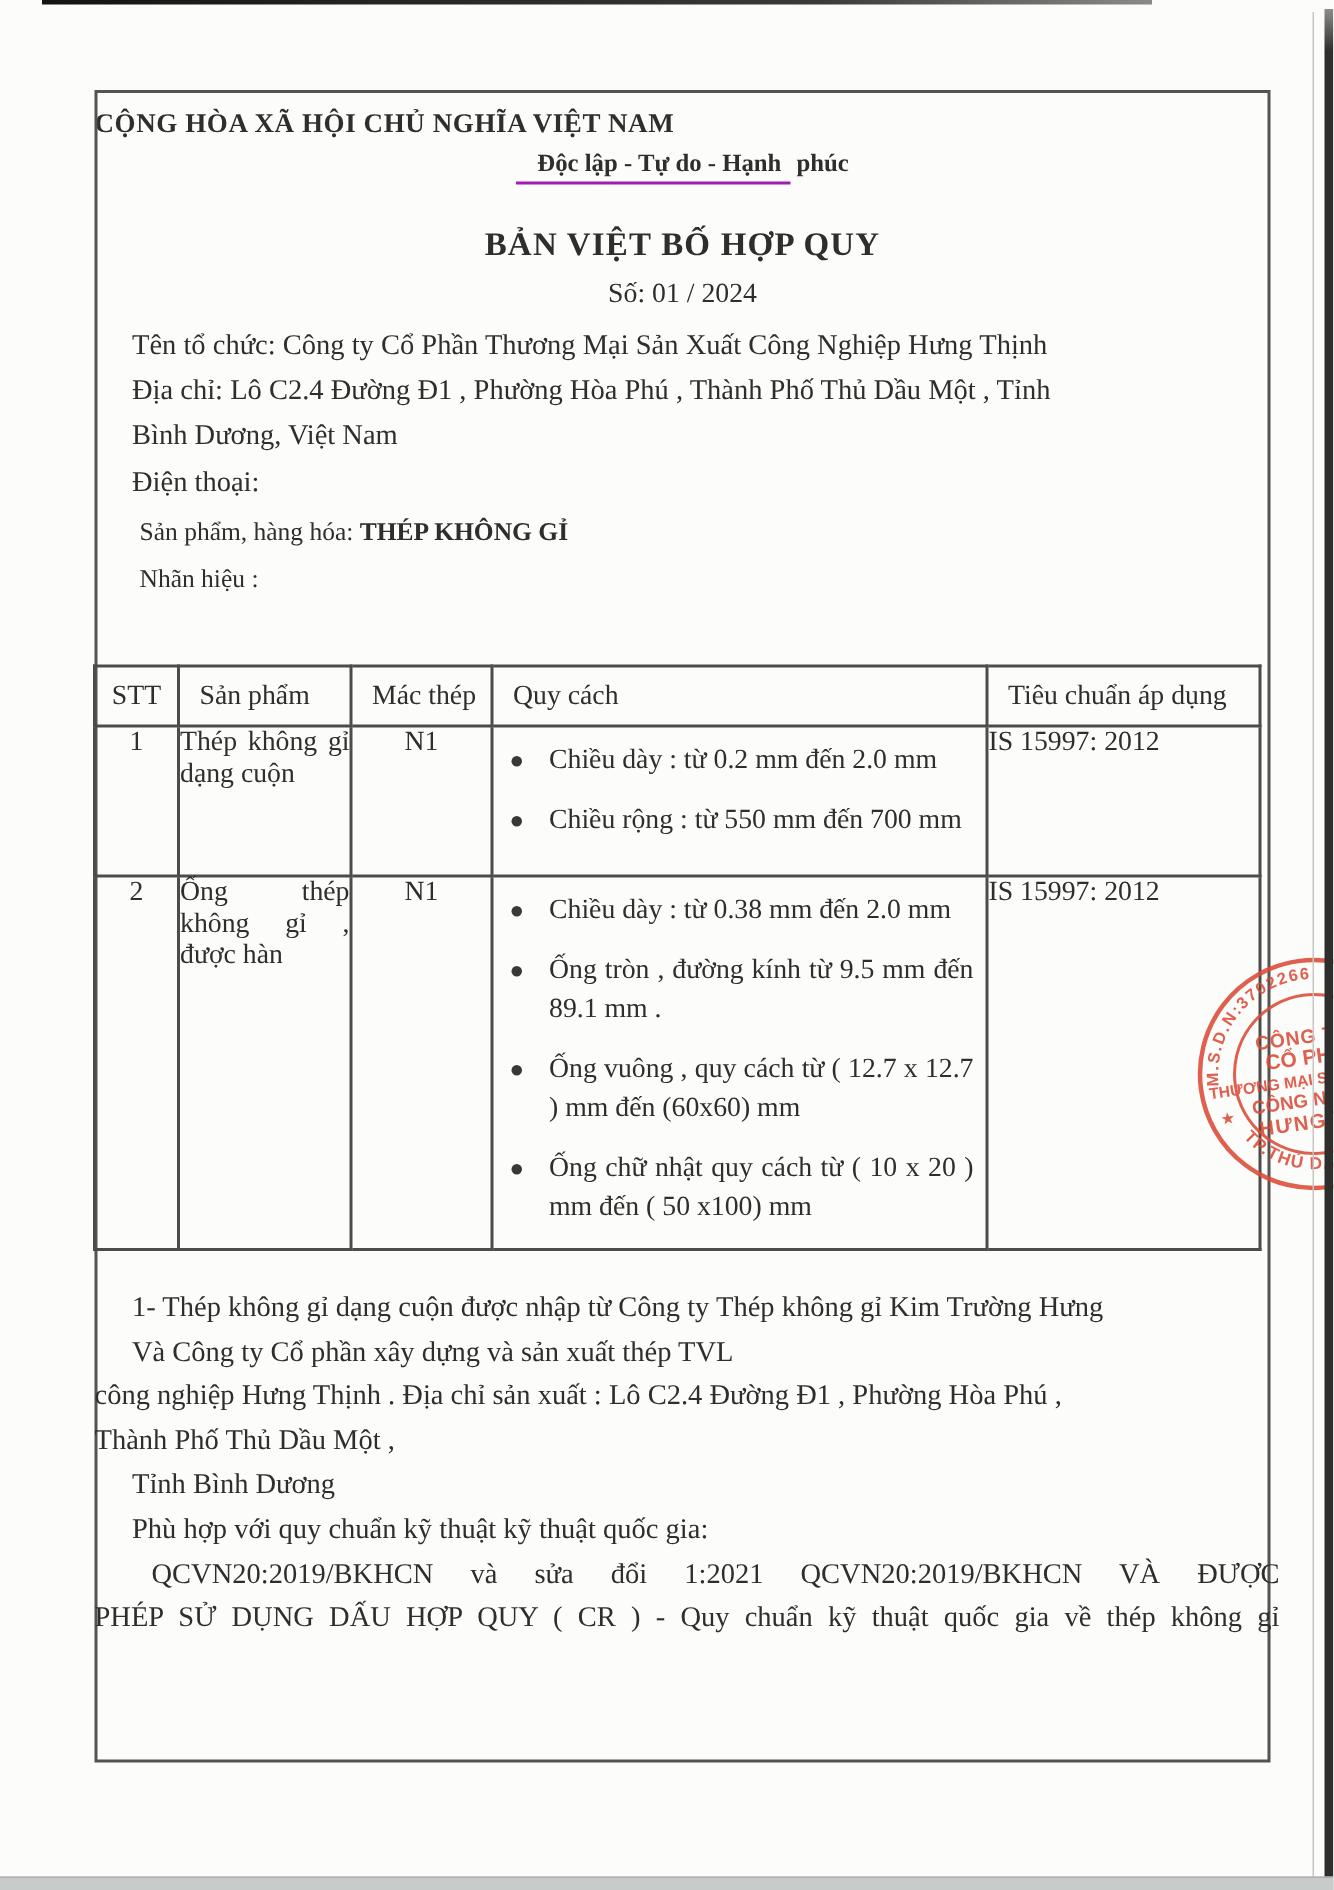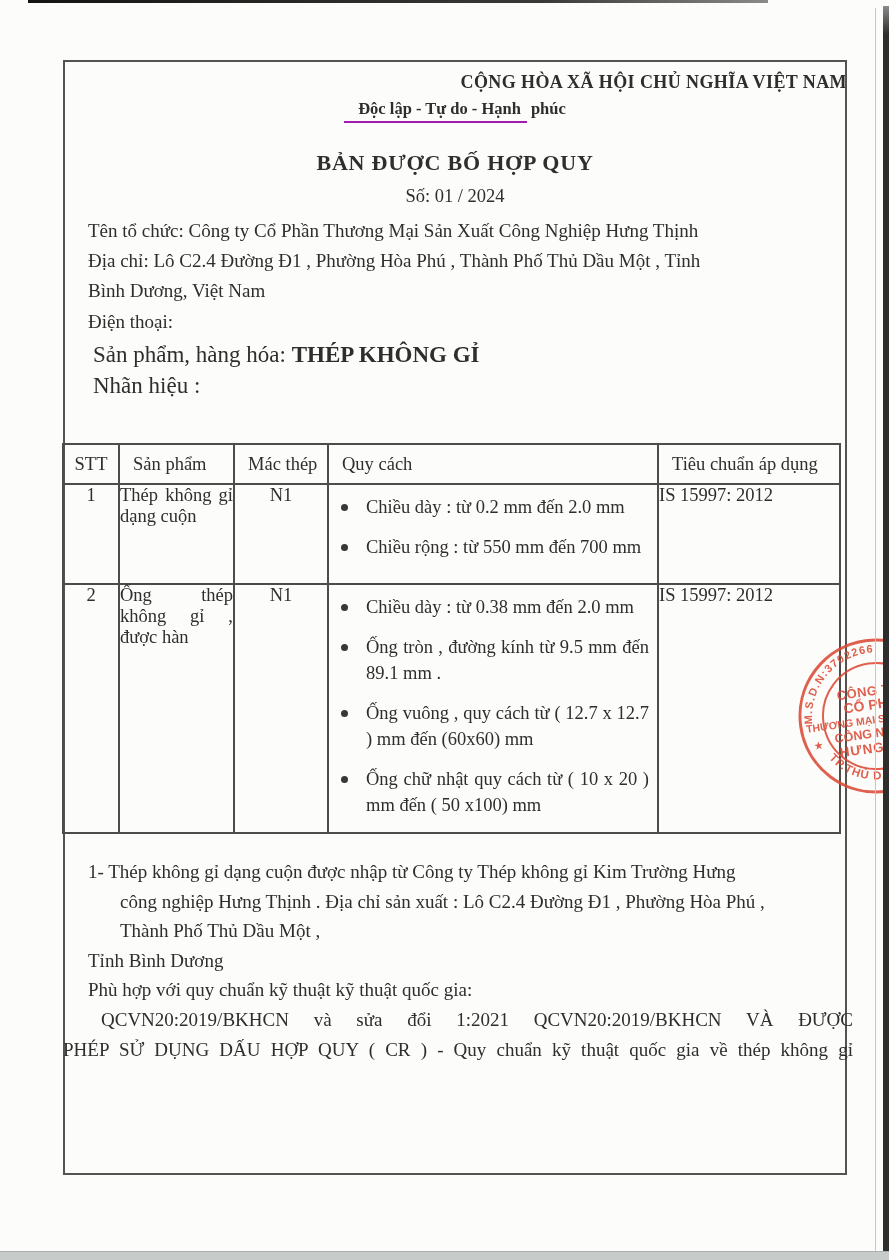--- a/index.html
+++ b/index.html
@@ -11,32 +11,32 @@
     background:linear-gradient(to right,#141414,#3a3a3a 70%,#8a8a8a);z-index:20;}
   .scan-right-band{position:absolute;right:0;top:6px;width:6px;height:1254px;
     background:linear-gradient(to bottom,#8a8d8b 0,#2e2f2d 28px,#2e2f2d 100%);z-index:20;}
   .scan-right-edge{position:absolute;left:875px;top:8px;width:1px;height:1244px;background:#c6c6c2;z-index:19;}
   .scan-bottom-band{position:absolute;left:0;bottom:0;width:889px;height:8px;
     background:#c7cbca;border-top:1px solid #a9afae;z-index:21;}
 
   
   .frame{position:absolute;left:63px;top:60px;width:784px;height:1115px;
     border:2px solid #55534f;box-sizing:border-box;z-index:1;}
-  .national-title{position:absolute;left:63px;top:72px;width:784px;text-align:right;
+  .national-title{position:absolute;left:63px;top:72px;width:784px;text-align:left;
     font-size:18px;font-weight:bold;letter-spacing:0.4px;}
   .motto{position:absolute;left:63px;top:99px;width:784px;text-align:center;
     font-size:16.5px;font-weight:bold;}
   .motto .u{display:inline-block;border-bottom:2px solid #a21caf;padding:0 6px 2px 14px;}
   .motto .tail{margin-left:4px;}
   .doc-title{position:absolute;left:63px;top:150px;width:784px;text-align:center;
     font-size:22px;font-weight:bold;letter-spacing:0.8px;}
   .doc-number{position:absolute;left:63px;top:186px;width:784px;text-align:center;font-size:18.5px;}
 
   .org-block{position:absolute;left:88px;top:216px;width:732px;font-size:19px;line-height:30.2px;}
-  .product-block{position:absolute;left:93px;top:339px;width:727px;font-size:23px;line-height:31.3px;}
+  .product-block{position:absolute;left:93px;top:339px;width:727px;font-size:17px;line-height:31.3px;}
   .product-block b{font-weight:bold;}
 
   
   table.spec{position:absolute;left:62px;top:443px;width:777px;border-collapse:collapse;
     table-layout:fixed;font-size:18.5px;z-index:2;}
   table.spec th,table.spec td{border:2px solid #4e4c48;font-weight:normal;vertical-align:top;
     padding:0;box-sizing:border-box;}
   table.spec th{height:40px;vertical-align:middle;text-align:left;padding-left:13px;font-size:18.5px;}
   table.spec th.c{text-align:center;padding-left:0;}
   td.stt{text-align:center;padding-top:10px;}
@@ -47,41 +47,41 @@
   ul.bullets{list-style:none;margin:0;padding:0;}
   ul.bullets li{position:relative;margin:9px 11px 13px 0;padding-left:37px;width:283px;
     text-align:justify;line-height:26.5px;box-sizing:content-box;}
   ul.bullets li::before{content:"";position:absolute;left:12px;top:10px;width:7px;height:7px;
     border-radius:50%;background:#3a3835;}
 
   
   .notes{position:absolute;left:63px;top:857px;width:790px;font-size:19px;line-height:29.6px;z-index:2;}
   .notes .ln{white-space:nowrap;}
   .notes .ind1{padding-left:25px;}
-  .notes .ind2{padding-left:57px;}
+  .notes .ind2{}
   .notes .jall{white-space:normal;text-align:justify;text-align-last:justify;}
   .notes .ti{text-indent:38px;}
 
   
   .stamp{position:absolute;left:791px;top:631px;z-index:5;}
 </style>
 </head>
 <body>
 
 <div id="page">
 
   <div class="frame"></div>
 
   <div class="national-title">CỘNG HÒA XÃ HỘI CHỦ NGHĨA VIỆT NAM</div>
 
   <div class="motto">
     <span class="u">Độc lập - Tự do - Hạnh</span><span class="tail">phúc</span>
   </div>
 
-  <div class="doc-title">BẢN ĐƯỢC BỐ HỢP QUY</div>
+  <div class="doc-title">BẢN VIỆT BỐ HỢP QUY</div>
   <div class="doc-number">Số: 01 / 2024</div>
 
   <div class="org-block">
     <div>Tên tổ chức: Công ty Cổ Phần Thương Mại Sản Xuất Công Nghiệp Hưng Thịnh</div>
     <div>Địa chỉ: Lô C2.4 Đường Đ1 , Phường Hòa Phú , Thành Phố Thủ Dầu Một , Tỉnh</div>
     <div>Bình Dương, Việt Nam</div>
     <div>Điện thoại:</div>
   </div>
 
   <div class="product-block">
@@ -153,20 +153,21 @@
         <text x="54" y="78" font-size="14">CỔ PH</text>
         <text x="14" y="92" font-size="10.5">THƯƠNG MẠI S</text>
         <text x="41" y="106" font-size="12.5">CÔNG N</text>
         <text x="44" y="121" font-size="13.5" letter-spacing="1">HƯNG T</text>
       </g>
     </g>
   </svg>
 
   <div class="notes">
     <div class="ln ind1">1-  Thép không gỉ dạng cuộn được nhập từ Công ty Thép không gỉ Kim Trường Hưng</div>
+    <div class="ln ind1">Và Công ty Cổ phần xây dựng và sản xuất thép TVL</div>
     <div class="ln ind2">công nghiệp Hưng Thịnh . Địa chỉ sản xuất : Lô C2.4 Đường Đ1 , Phường Hòa Phú ,</div>
     <div class="ln ind2">Thành Phố Thủ Dầu Một ,</div>
     <div class="ln ind1">Tỉnh Bình Dương</div>
     <div class="ln ind1">Phù hợp với quy chuẩn kỹ thuật kỹ thuật quốc gia:</div>
     <div class="jall ti">QCVN20:2019/BKHCN và sửa đổi 1:2021 QCVN20:2019/BKHCN VÀ ĐƯỢC</div>
     <div class="jall">PHÉP SỬ DỤNG DẤU HỢP QUY ( CR ) -  Quy chuẩn kỹ thuật quốc gia về thép không gỉ</div>
   </div>
 
   <div class="scan-top-line"></div>
   <div class="scan-right-edge"></div>

